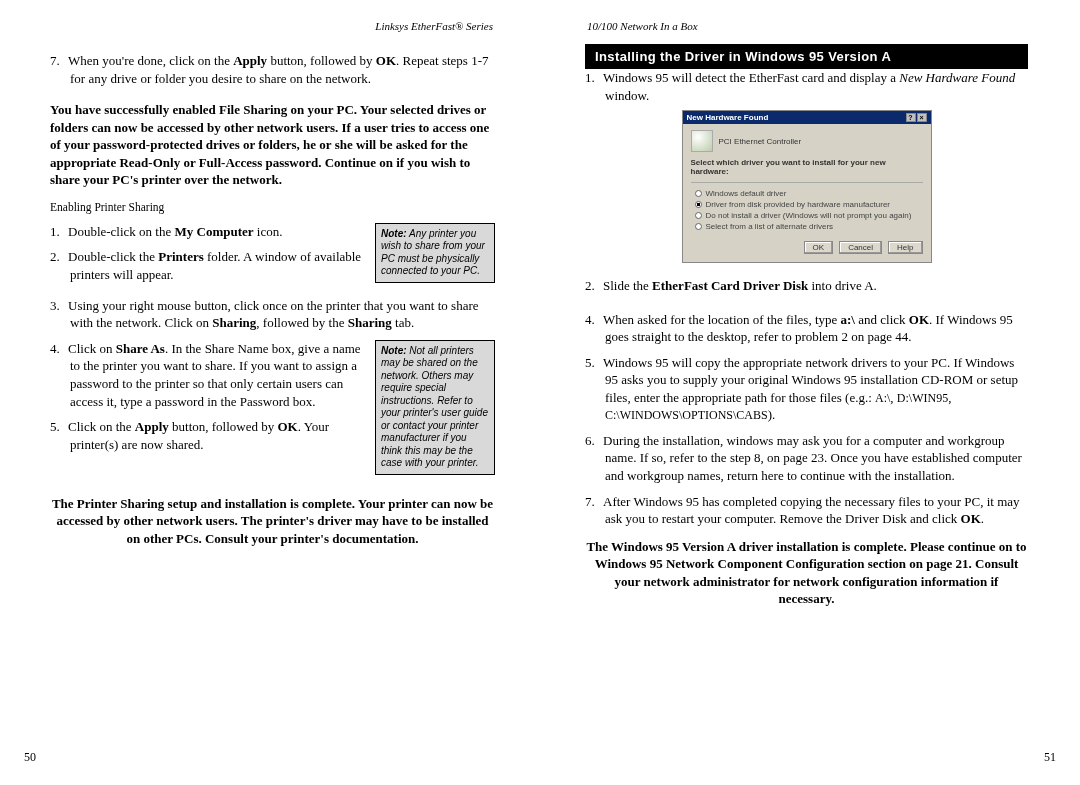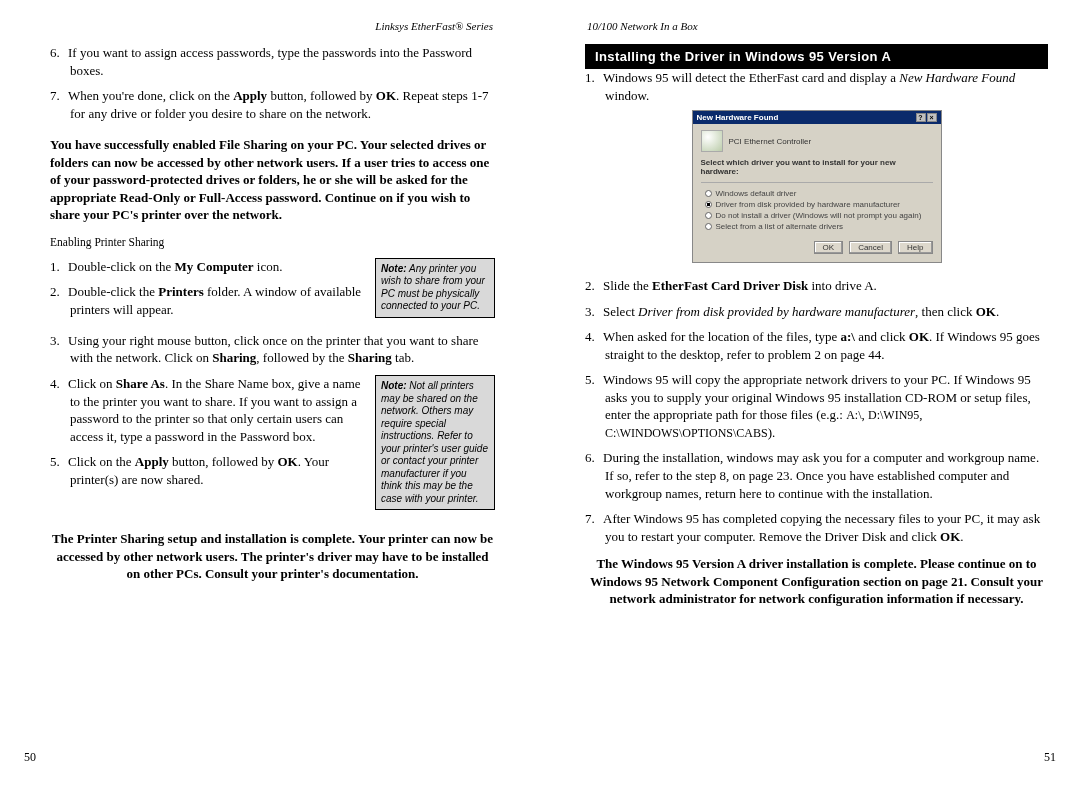--- a/index.html
+++ b/index.html
@@ -12,21 +12,21 @@
     background: #fff;
     display: flex;
   }
   .page {
     width: 540px;
     height: 785px;
     padding: 20px 40px 20px 40px;
     position: relative;
   }
   .page-left { padding-left: 50px; padding-right: 45px; }
-  .page-right { padding-left: 45px; padding-right: 32px; }
+  .page-right { padding-left: 45px; padding-right: 52px; }
   .header {
     font-style: italic;
     font-size: 11px;
     margin-bottom: 12px;
   }
   .header-left { text-align: right; padding-right: 2px; }
   .header-right { text-align: left; padding-left: 2px; }
   .page-num {
     position: absolute;
     bottom: 20px;
@@ -133,23 +133,20 @@
     margin-top: 10px;
   }
   .small-caps { font-variant: small-caps; font-size: 12px;}
 </style>
 </head>
 <body>
 
 <div class="page page-left">
   <div class="header header-left">Linksys EtherFast® Series</div>
 
-  <div class="step-text">
-    <span class="num">6.</span><span>If you want to assign access passwords, type the passwords into the Password boxes.</span>
-  </div>
   <div style="height:8px"></div>
   <div class="step-text">
     <span class="num">7.</span><span>When you're done, click on the </span><span class="bold">Apply</span><span> button, followed by </span><span class="bold">OK</span><span>. Repeat steps 1-7 for any drive or folder you desire to share on the network.</span>
   </div>
 
   <div class="block-bold" style="margin-top:14px">You have successfully enabled File Sharing on your PC. Your selected drives or folders can now be accessed by other network users. If a user tries to access one of your password-protected drives or folders, he or she will be asked for the appropriate Read-Only or Full-Access password. Continue on if you wish to share your PC's printer over the network.</div>
 
   <div class="subheading">Enabling Printer Sharing</div>
 
   <div class="group">
@@ -234,23 +231,20 @@
         <div class="ss-btn">Cancel</div>
         <div class="ss-btn">Help</div>
       </div>
     </div>
   </div>
 
   <div class="step-text">
     <span class="num">2.</span><span>Slide the </span><span class="bold">EtherFast Card Driver Disk</span><span> into drive A.</span>
   </div>
   <div style="height:8px"></div>
-  <div class="step-text">
-    <span class="num">3.</span><span>Select </span><span class="italic">Driver from disk provided by hardware manufacturer</span><span>, then click </span><span class="bold">OK</span><span>.</span>
-  </div>
   <div style="height:8px"></div>
   <div class="step-text">
     <span class="num">4.</span><span>When asked for the location of the files, type </span><span class="bold">a:\</span><span> and click </span><span class="bold">OK</span><span>. If Windows 95 goes straight to the desktop, refer to problem 2 on page 44.</span>
   </div>
   <div style="height:8px"></div>
   <div class="step-text">
     <span class="num">5.</span><span>Windows 95 will copy the appropriate network drivers to your PC. If Windows 95 asks you to supply your original Windows 95 installation CD-ROM or setup files, enter the appropriate path for those files (e.g.: </span><span class="small-caps">A:\</span><span>, </span><span class="small-caps">D:\WIN95</span><span>, </span><span class="small-caps">C:\WINDOWS\OPTIONS\CABS</span><span>).</span>
   </div>
   <div style="height:8px"></div>
   <div class="step-text">

